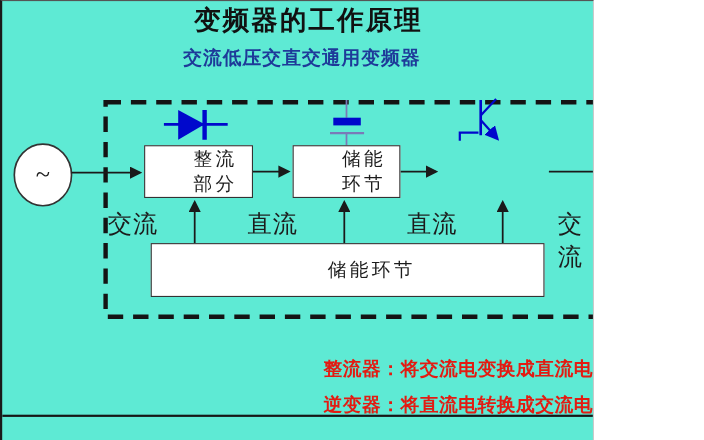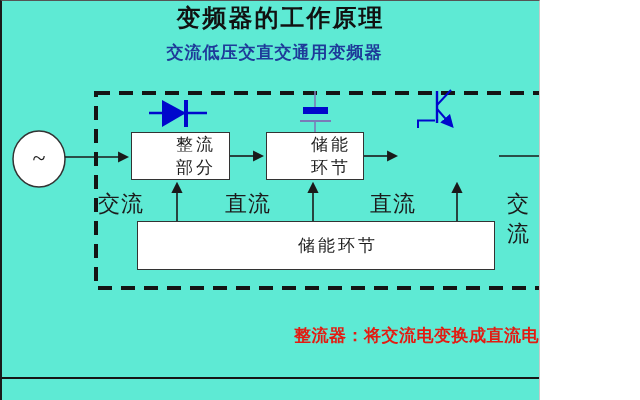--- a/index.html
+++ b/index.html
@@ -139,16 +139,17 @@
   <div class="abs block block-control">
     <span>储能环节</span>
   </div>
 
   <div class="abs flow-label fl-ac-in">交流</div>
   <div class="abs flow-label fl-dc-1">直流</div>
   <div class="abs flow-label fl-dc-2">直流</div>
   <div class="abs flow-label fl-ac-out">交流</div>
 
   <div class="abs note note-1">整流器：将交流电变换成直流电</div>
+  <div class="abs note note-2">逆变器：将直流电转换成交流电</div>
 
   <div class="abs bottom-rule"></div>
 
 </div>
 
 </body></html>

